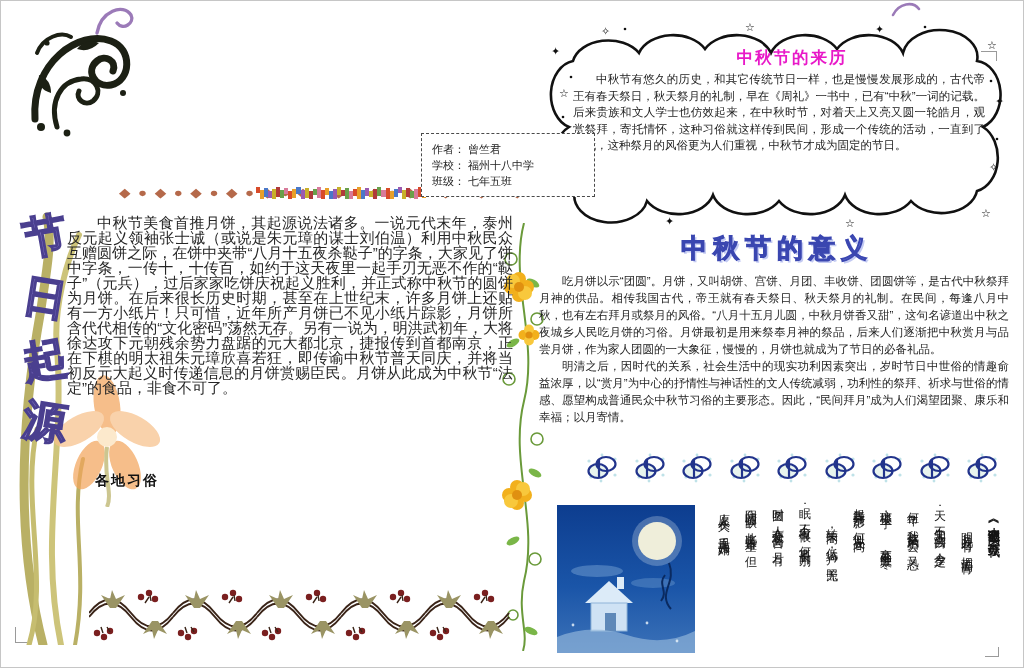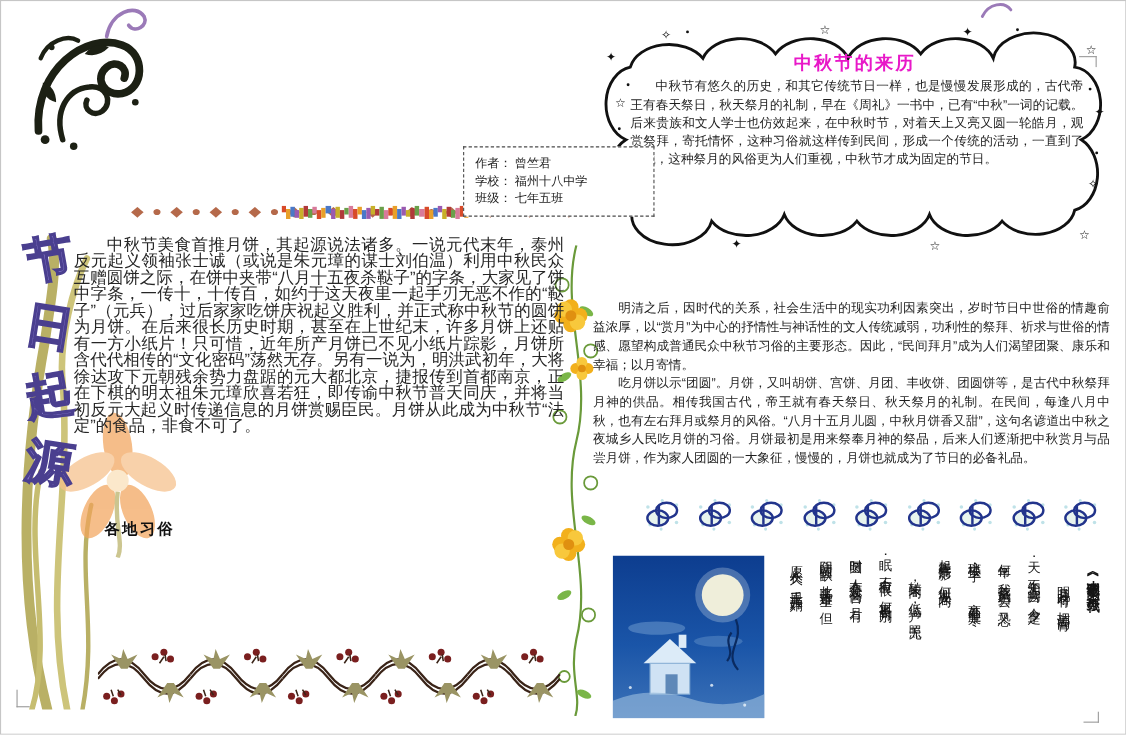--- a/index.html
+++ b/index.html
@@ -70,21 +70,21 @@
   .customs-body {
     position:absolute; left:66px; top:496px; width:446px; height:92px; z-index:2;
     font-size:11px; line-height:15.5px; color:#262626; text-align:justify; text-indent:2em; overflow:hidden;
   }
 
   .vine-bottom { position:absolute; left:88px; top:586px; width:424px; height:56px; z-index:1; }
 
   
   .cloud-frame { position:absolute; left:544px; top:20px; width:464px; height:208px; z-index:1; }
   .laili-title {
-    position:absolute; left:545px; top:46px; width:462px; text-align:center; z-index:2;
+    position:absolute; left:560px; top:46px; width:462px; text-align:center; z-index:2;
     font-size:16.5px; font-weight:800; letter-spacing:2px; color:#e818c8;
   }
   .laili-body {
     position:absolute; left:572px; top:70px; width:412px; height:148px; z-index:2;
     font-size:11.5px; line-height:16.5px; color:#1d1d1d; text-align:justify; text-indent:2em; overflow:hidden;
   }
 
   .center-vine { position:absolute; left:498px; top:222px; width:50px; height:428px; z-index:0; }
 
   .yiyi-title {
@@ -361,23 +361,24 @@
           <circle r="7" cx="8" cy="0" fill="#f2b01c"></circle>
         <circle r="7" cx="0" cy="-8" fill="#f2b01c"></circle>
           <circle r="7" cx="0" cy="8" fill="#f2b01c"></circle>
         <circle r="7" cx="6" cy="-6" fill="#f8c83c"></circle>
           <circle r="7" cx="-6" cy="6" fill="#f8c83c"></circle>
         <circle r="5" fill="#e09010"></circle>
       </g>
     </g>
   </svg>
 
+  <div class="yiyi-title">中秋节的意义</div>
   <div class="yiyi-body">
+    <p>吃月饼以示“团圆”。月饼，又叫胡饼、宫饼、月团、丰收饼、团圆饼等，是古代中秋祭拜月神的供品。相传我国古代，帝王就有春天祭日、秋天祭月的礼制。在民间，每逢八月中秋，也有左右拜月或祭月的风俗。“八月十五月儿圆，中秋月饼香又甜”，这句名谚道出中秋之夜城乡人民吃月饼的习俗。月饼最初是用来祭奉月神的祭品，后来人们逐渐把中秋赏月与品尝月饼，作为家人团圆的一大象征，慢慢的，月饼也就成为了节日的必备礼品。</p>
     <p>明清之后，因时代的关系，社会生活中的现实功利因素突出，岁时节日中世俗的情趣俞益浓厚，以“赏月”为中心的抒情性与神话性的文人传统减弱，功利性的祭拜、祈求与世俗的情感、愿望构成普通民众中秋节习俗的主要形态。因此，“民间拜月”成为人们渴望团聚、康乐和幸福；以月寄情。</p>
-    <p>吃月饼以示“团圆”。月饼，又叫胡饼、宫饼、月团、丰收饼、团圆饼等，是古代中秋祭拜月神的供品。相传我国古代，帝王就有春天祭日、秋天祭月的礼制。在民间，每逢八月中秋，也有左右拜月或祭月的风俗。“八月十五月儿圆，中秋月饼香又甜”，这句名谚道出中秋之夜城乡人民吃月饼的习俗。月饼最初是用来祭奉月神的祭品，后来人们逐渐把中秋赏月与品尝月饼，作为家人团圆的一大象征，慢慢的，月饼也就成为了节日的必备礼品。</p>
   </div>
 
   <div class="rings-row" id="rings">
     <svg class="ring-glyph" viewBox="0 0 34 30">
       <g fill="#bfe2e8">
         <circle cx="4" cy="8" r="1.6"></circle>
           <circle cx="30" cy="6" r="1.6"></circle>
           <circle cx="6" cy="24" r="1.6"></circle>
         <circle cx="30" cy="22" r="1.6"></circle>
           <circle cx="17" cy="2" r="1.4"></circle>

